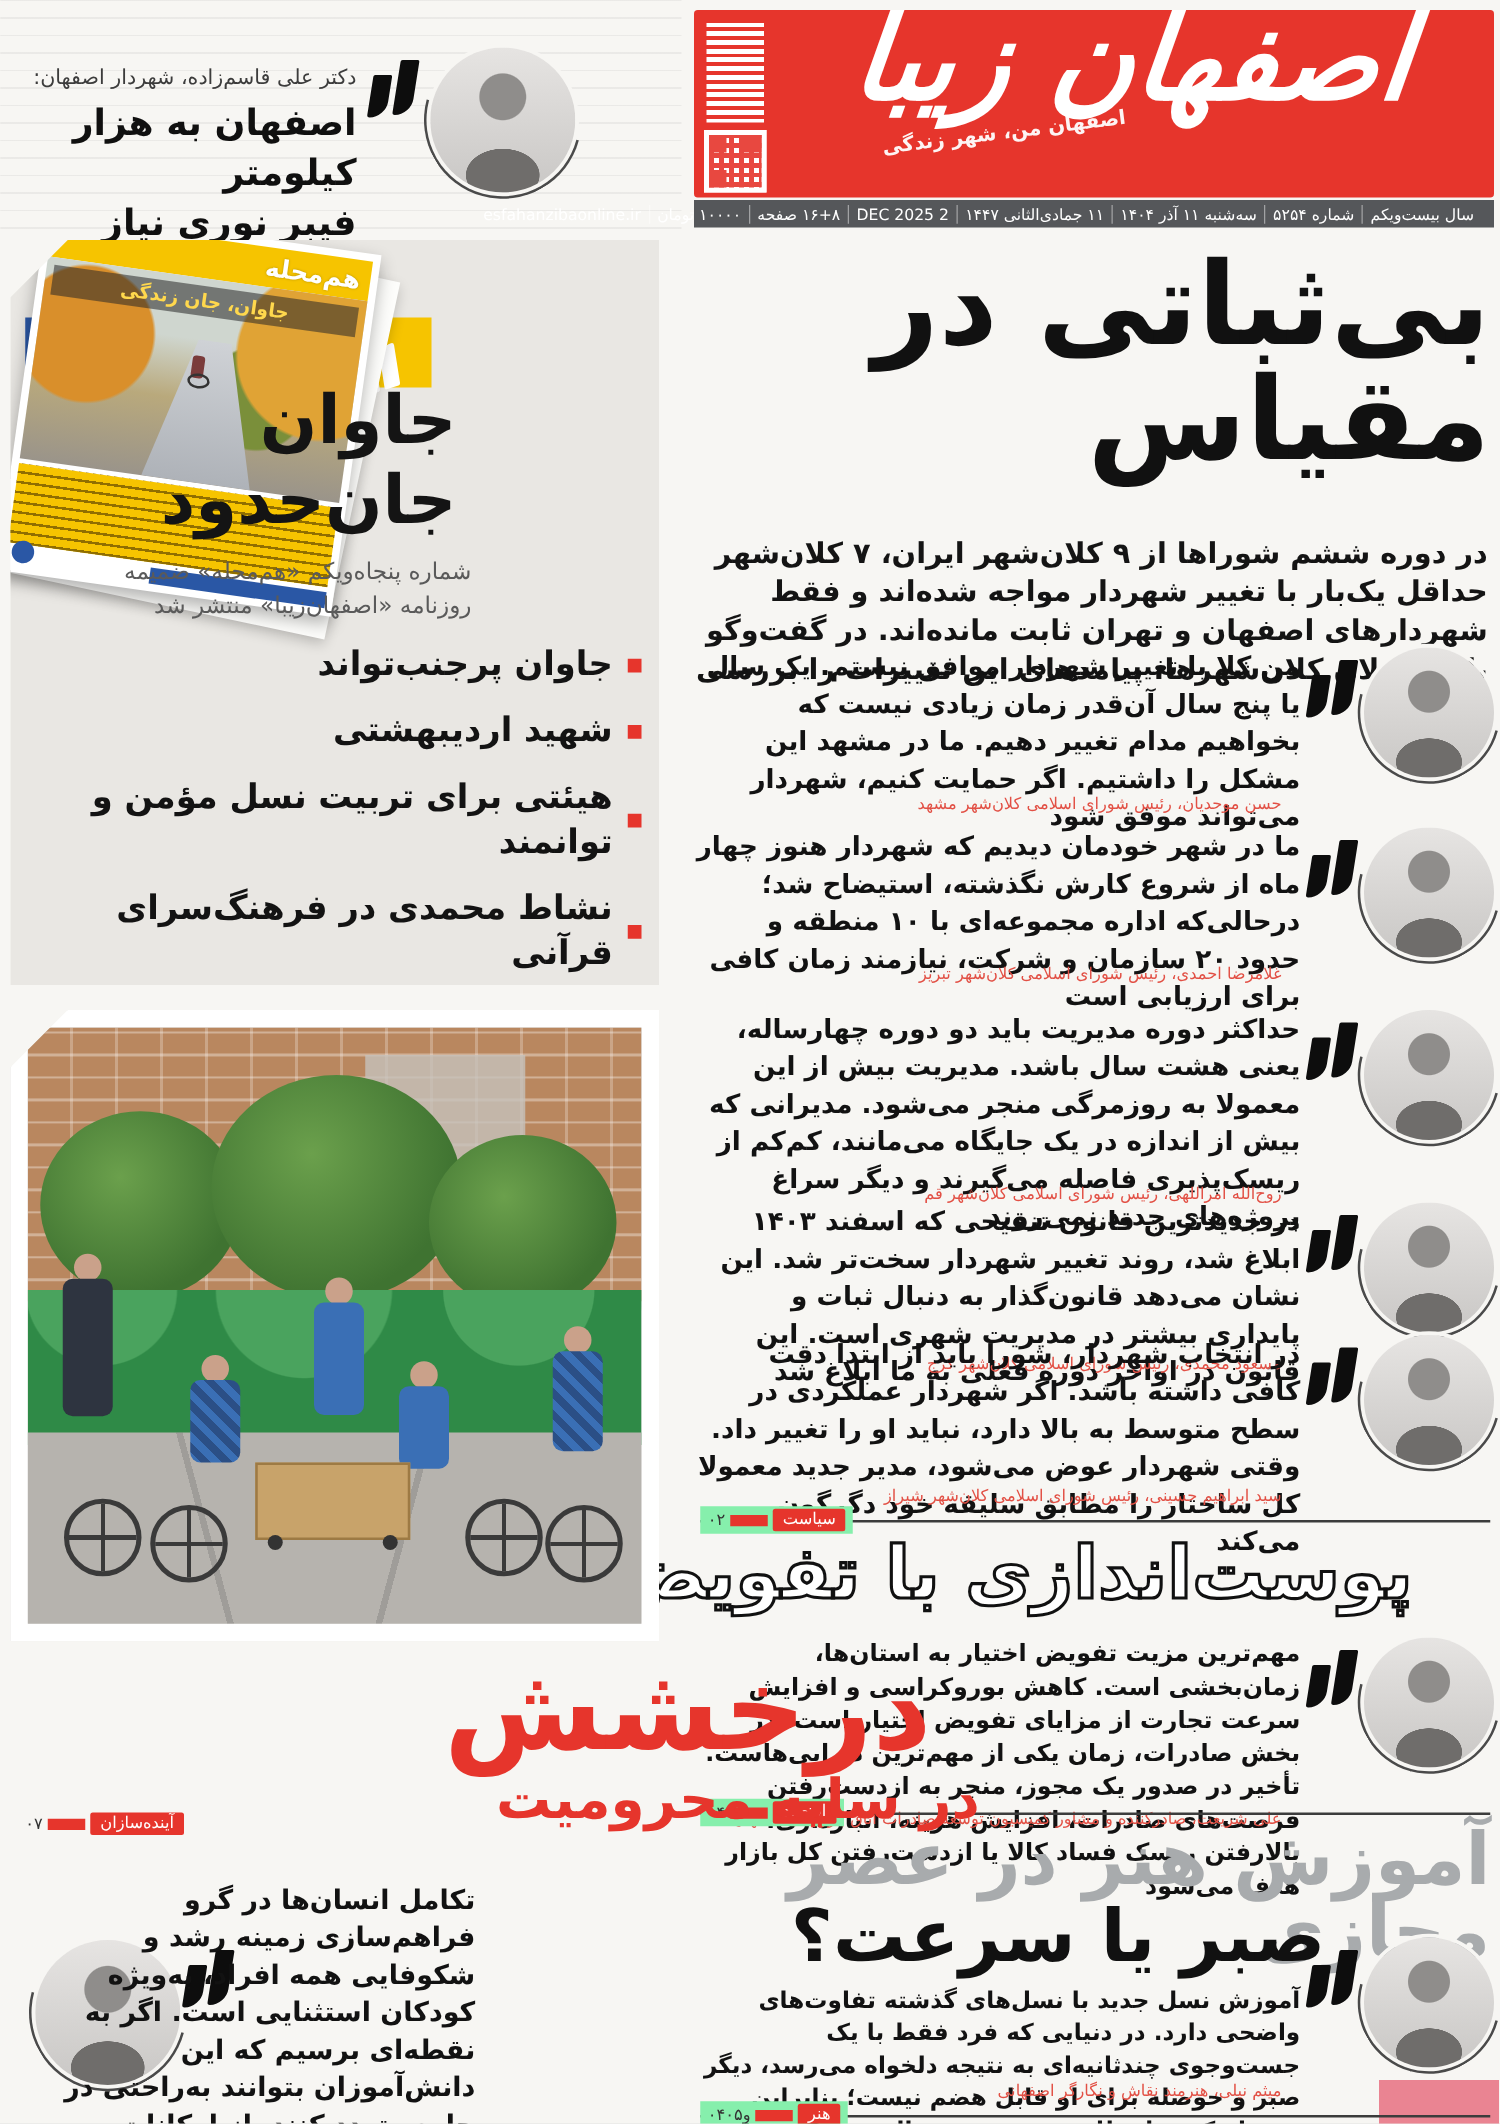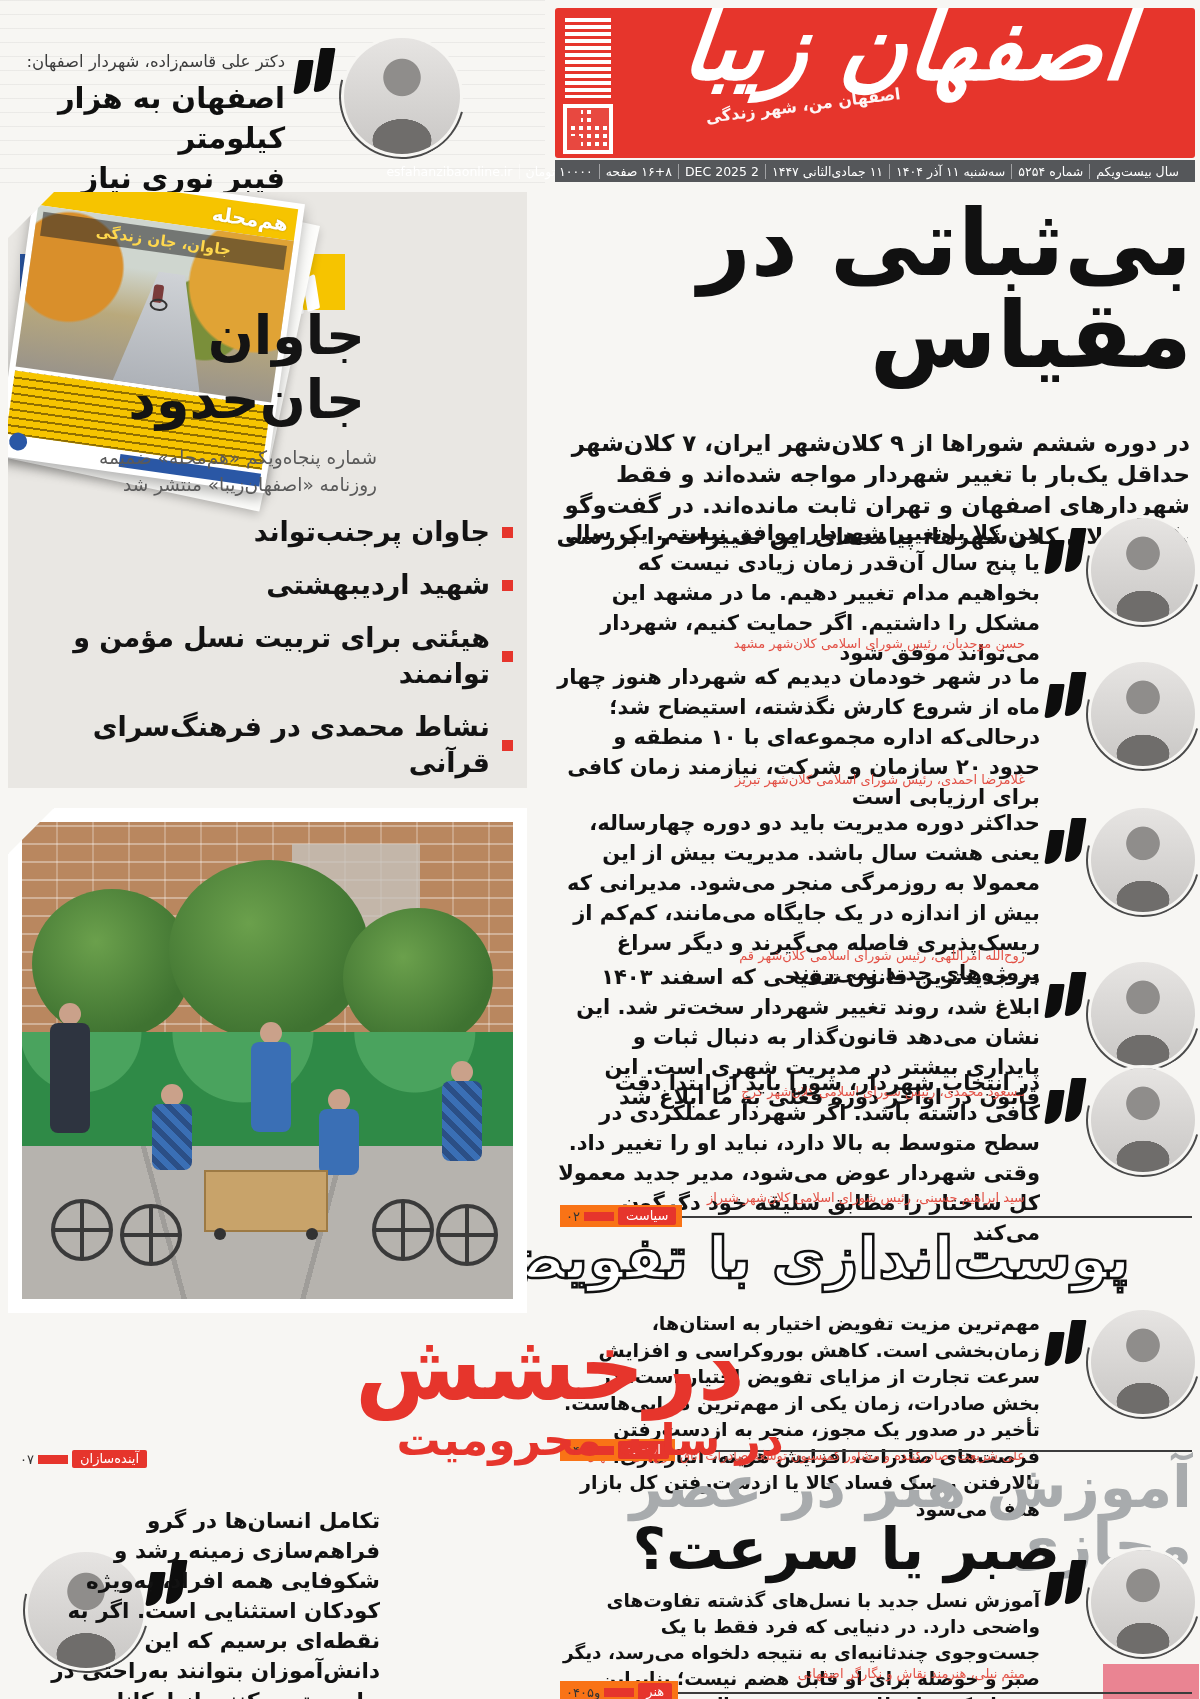--- a/index.html
+++ b/index.html
@@ -58,21 +58,21 @@
   .standfirst{top:428px;right:10px;width:635px;left:555px;font-size:23px;line-height:31px;
     font-weight:700;text-align:right;color:#141414;}
   .qblock{left:555px;width:640px;}
   .qblock .portrait{left:auto;right:0;top:0;}
   .qblock .qmark{right:112px;top:10px;}
   .qblock .qtext{position:absolute;right:155px;left:0;top:0;font-size:21px;line-height:30px;
     font-weight:800;text-align:right;color:#121212;}
   .qblock .qattr{position:absolute;right:170px;left:0;font-size:13px;color:#e25045;text-align:right;font-weight:400;}
   
   .rule{height:2px;background:#3c3c3c;}
-  .sectag{display:flex;align-items:center;direction:ltr;background:#f97316;padding:0 6px;height:22px;}
+  .sectag{display:flex;align-items:center;direction:ltr;background:#86efac;padding:0 6px;height:22px;}
   .sectag .num{font-size:13px;color:#333;margin-right:4px;}
   .sectag .bar{width:30px;height:9px;background:#e6352c;margin-right:4px;}
   .sectag .pill{background:#e6352c;color:#fff;font-size:13px;line-height:18px;padding:0 8px;border-radius:2px;white-space:nowrap;}
   
   .outline-h{top:1224px;left:560px;right:70px;text-align:left;direction:rtl;
     font-size:58px;font-weight:900;color:#fff;-webkit-text-stroke:2.5px #111;
     text-shadow:0 0 1px #111;white-space:nowrap;}
   
   .art-gray{top:1458px;right:8px;left:560px;text-align:right;font-size:58px;font-weight:900;color:#a8abad;line-height:1;}
   .art-black{top:1520px;right:140px;left:560px;text-align:right;font-size:58px;font-weight:900;color:#111;line-height:1;}

